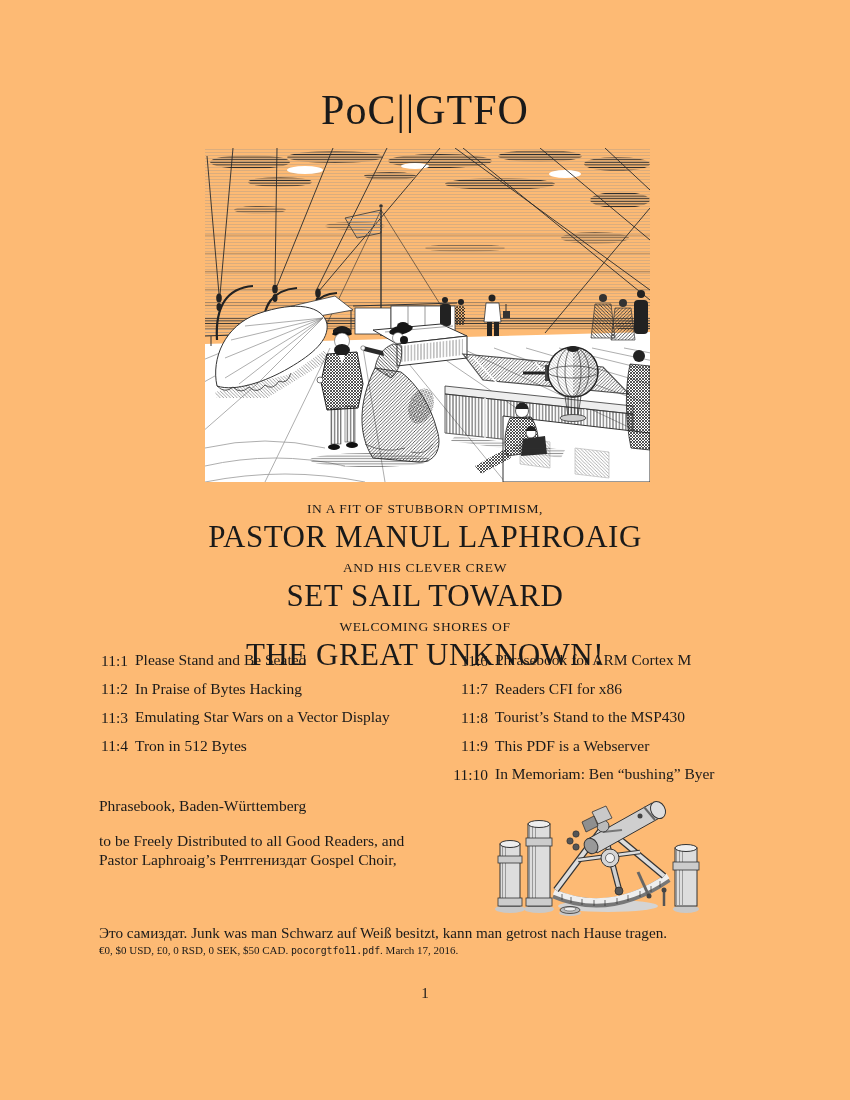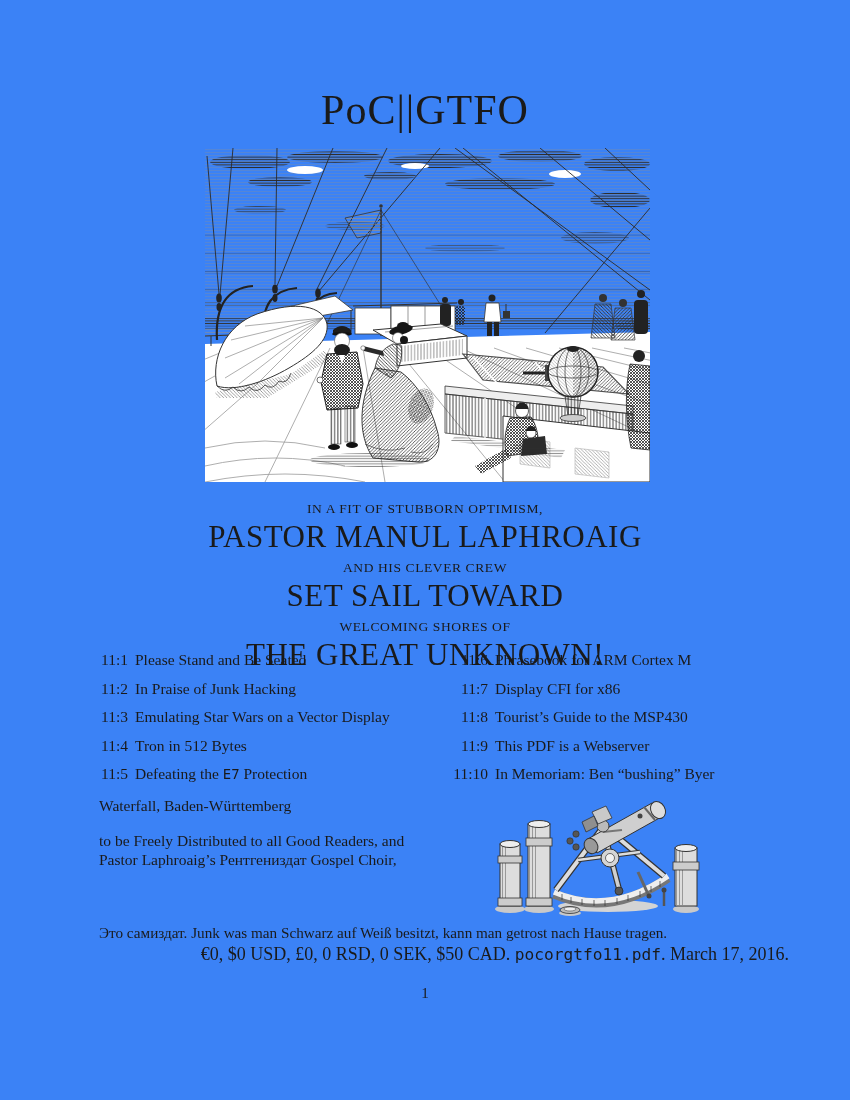--- a/index.html
+++ b/index.html
@@ -1,38 +1,38 @@
 <!DOCTYPE html>
 <html><head>
 <meta charset="utf-8">
 <style>
   html,body{margin:0;padding:0;background:#e8e8e8;}
   .page{
     width:850px;height:1100px;position:relative;margin:0 auto;
-    background:#3b82f6;color:#1a1a1a;
+    background:#fdba74;color:#1a1a1a;
     font-family:"Liberation Serif","DejaVu Serif",serif;
     overflow:hidden;
   }
   .abs{position:absolute;}
   #doc-title{top:86px;left:0;right:0;text-align:center;font-size:42px;letter-spacing:1px;}
   #hero-wrap{left:205px;top:148px;width:445px;height:334px;}
   #masthead{top:496px;left:0;right:0;text-align:center;}
   .mast-small{font-size:13.5px;letter-spacing:0.6px;margin:5px 0 2px 0;}
   .mast-big{font-size:31px;letter-spacing:0.5px;margin:1px 0;}
   .toc-col{width:350px;font-size:15.5px;}
   #toc-left{left:86px;top:652px;}
   #toc-right{left:430px;top:652px;margin-left:16px;}
-  .toc-row{display:flex;margin-bottom:11.8px;line-height:15.8px;}
+  .toc-row{display:flex;margin-bottom:11.8px;line-height:15.8px;align-items:center;}
   .toc-num{width:42px;text-align:right;margin-right:7px;flex:none;}
   .mono{font-family:"DejaVu Sans Mono","Liberation Mono",monospace;font-size:0.9em;}
   #location{left:99px;top:797px;font-size:15.5px;}
   #funding{left:99px;top:832px;font-size:15.5px;line-height:18.6px;}
   #sextant-wrap{left:492px;top:786px;width:222px;height:138px;}
   #samizdat{left:99px;top:924px;font-size:15.2px;width:690px;}
-  #price-line{left:99px;top:944px;font-size:18px;width:690px;text-align:right;}
+  #price-line{left:99px;top:944px;font-size:11px;width:690px;}
   #page-number{top:985px;left:0;right:0;text-align:center;font-size:15px;}
 </style>
 </head>
 <body>
 
 <div class="page">
 
   <div class="abs" id="doc-title">PoC||GTFO</div>
 
   <div class="abs" id="hero-wrap">
@@ -274,60 +274,56 @@
     <div class="mast-big">THE GREAT UNKNOWN!</div>
   </div>
 
   <div class="abs toc-col" id="toc-left">
     <div class="toc-row">
       <span class="toc-num">11:1</span>
       <span class="toc-title"><span>Please Stand and Be Seated</span><span class="mono"></span><span></span></span>
     </div>
     <div class="toc-row">
       <span class="toc-num">11:2</span>
-      <span class="toc-title"><span>In Praise of Junk Hacking</span><span class="mono"></span><span></span></span>
+      <span class="toc-title"><span>In Praise of Bytes Hacking</span><span class="mono"></span><span></span></span>
     </div>
     <div class="toc-row">
       <span class="toc-num">11:3</span>
       <span class="toc-title"><span>Emulating Star Wars on a Vector Display</span><span class="mono"></span><span></span></span>
     </div>
     <div class="toc-row">
       <span class="toc-num">11:4</span>
       <span class="toc-title"><span>Tron in 512 Bytes</span><span class="mono"></span><span></span></span>
     </div>
-    <div class="toc-row">
-      <span class="toc-num">11:5</span>
-      <span class="toc-title"><span>Defeating the </span><span class="mono">E7</span><span> Protection</span></span>
-    </div>
   </div>
 
   <div class="abs toc-col" id="toc-right">
     <div class="toc-row">
       <span class="toc-num">11:6</span>
       <span class="toc-title"><span>Phrasebook for ARM Cortex M</span><span class="mono"></span><span></span></span>
     </div>
     <div class="toc-row">
       <span class="toc-num">11:7</span>
-      <span class="toc-title"><span>Display CFI for x86</span><span class="mono"></span><span></span></span>
+      <span class="toc-title"><span>Readers CFI for x86</span><span class="mono"></span><span></span></span>
     </div>
     <div class="toc-row">
       <span class="toc-num">11:8</span>
-      <span class="toc-title"><span>Tourist’s Guide to the MSP430</span><span class="mono"></span><span></span></span>
+      <span class="toc-title"><span>Tourist’s Stand to the MSP430</span><span class="mono"></span><span></span></span>
     </div>
     <div class="toc-row">
       <span class="toc-num">11:9</span>
       <span class="toc-title"><span>This PDF is a Webserver</span><span class="mono"></span><span></span></span>
     </div>
     <div class="toc-row">
       <span class="toc-num">11:10</span>
       <span class="toc-title"><span>In Memoriam: Ben “bushing” Byer</span><span class="mono"></span><span></span></span>
     </div>
   </div>
 
-  <div class="abs" id="location">Waterfall, Baden-Württemberg</div>
+  <div class="abs" id="location">Phrasebook, Baden-Württemberg</div>
 
   <div class="abs" id="funding">
     <div>to be Freely Distributed to all Good Readers, and</div>
     <div>Pastor Laphroaig’s Рентгениздат Gospel Choir,</div>
   </div>
 
   <div class="abs" id="sextant-wrap">
     <svg width="222" height="138" viewBox="0 0 222 138">
       <defs>
         <pattern id="vshade" width="3" height="4" patternUnits="userSpaceOnUse">

